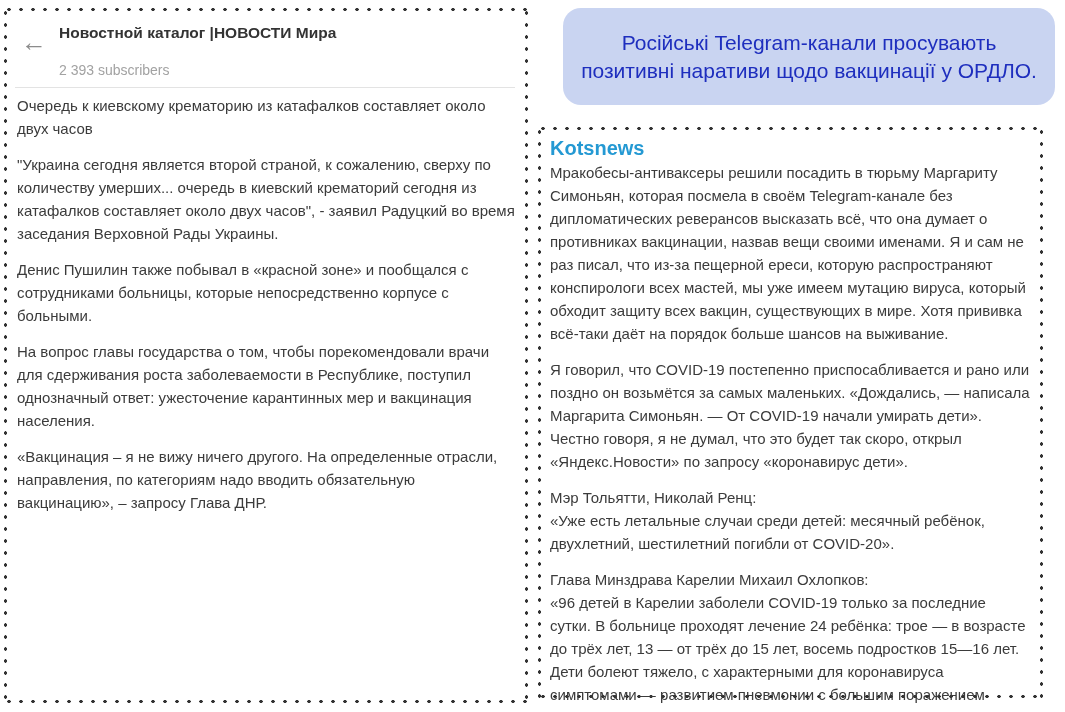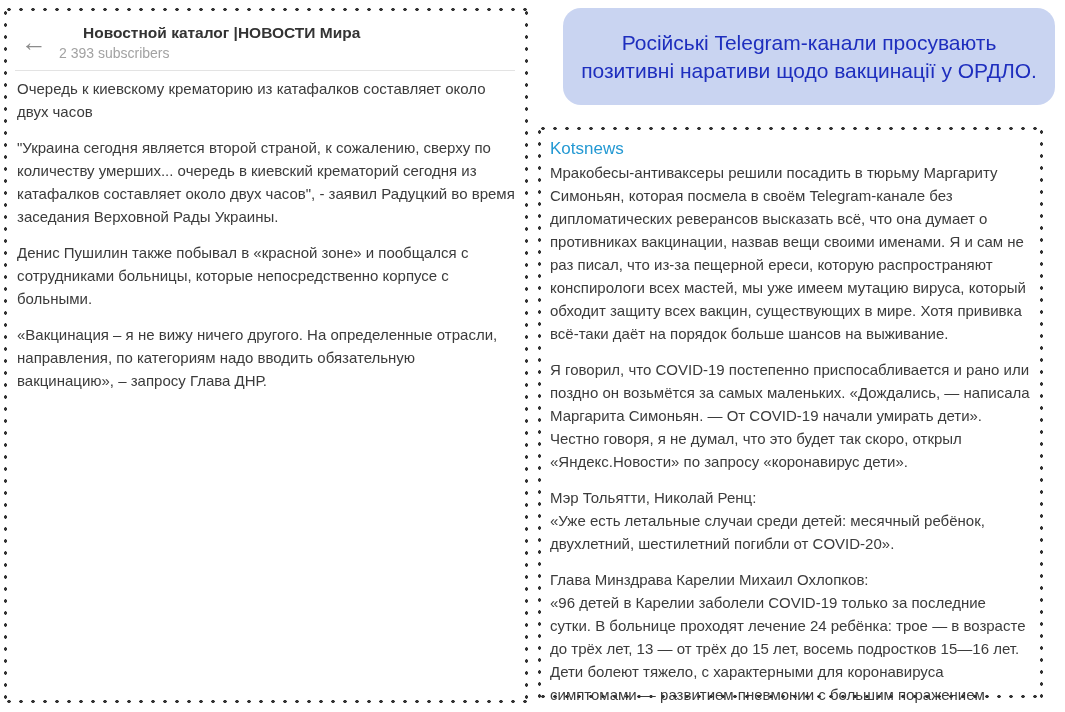--- a/index.html
+++ b/index.html
@@ -52,27 +52,26 @@
     padding-top:6px;
     cursor:pointer;
     flex:0 0 auto;
   }
   .header-text{flex:1;}
   .channel-title{
     font-weight:bold;
     font-size:15.5px;
     color:var(--title-text);
     line-height:20px;
-    margin-left:24px;
   }
   .subscribers{
     font-size:14px;
     color:var(--subscribers-text);
     line-height:18px;
-    margin-top:1px;
+    margin-top:18px;
   }
   .panel-body p, .right-body p{
     font-size:15px;
     line-height:23px;
     color:var(--body-text);
     white-space:pre-line;
     margin:1px 0 13px 0;
   }
   .panel-body p:last-child, .right-body p:last-child{margin-bottom:0;}
   .panel-body{padding-left:2px;}
@@ -92,41 +91,42 @@
     justify-content:center;
   }
   .right-panel{
     position:absolute;
     left:537px;top:126px;
     width:507px;height:573px;
     padding:11px 14px 10px 13px;
   }
   .channel-link{
     color:var(--channel-link);
-    font-weight:normal;
-    font-size:17px;
+    font-weight:bold;
+    font-size:20px;
     line-height:23px;
     cursor:pointer;
   }
 </style>
 </head>
 <body>
 
 <div class="left-panel dotted">
   <div class="panel-header">
     <span class="back-arrow">←</span>
     <div class="header-text">
       <div class="channel-title">Новостной каталог |НОВОСТИ Мира</div>
       <div class="subscribers">2 393 subscribers</div>
     </div>
   </div>
   <div class="panel-body">
     <p>Очередь к киевскому крематорию из катафалков составляет около двух часов</p>
     <p>"Украина сегодня является второй страной, к сожалению, сверху по количеству умерших... очередь в киевский крематорий сегодня из катафалков составляет около двух часов", - заявил Радуцкий во время заседания Верховной Рады Украины.</p>
     <p>Денис Пушилин также побывал в «красной зоне» и пообщался с сотрудниками больницы, которые непосредственно корпусе с больными.</p>
+    <p>На вопрос главы государства о том, чтобы порекомендовали врачи для сдерживания роста заболеваемости в Республике, поступил однозначный ответ: ужесточение карантинных мер и вакцинация населения.</p>
     <p>«Вакцинация – я не вижу ничего другого. На определенные отрасли, направления, по категориям надо вводить обязательную вакцинацию», – запросу Глава ДНР.</p>
   </div>
 </div>
 
 <div class="headline-box">Російські Telegram-канали просувають позитивні наративи щодо вакцинації у ОРДЛО.</div>
 
 <div class="right-panel dotted">
   <div class="right-body">
     <div class="channel-link">Kotsnews</div>
     <p>Мракобесы-антиваксеры решили посадить в тюрьму Маргариту Симоньян, которая посмела в своём Telegram-канале без дипломатических реверансов высказать всё, что она думает о противниках вакцинации, назвав вещи своими именами. Я и сам не раз писал, что из-за пещерной ереси, которую распространяют конспирологи всех мастей, мы уже имеем мутацию вируса, который обходит защиту всех вакцин, существующих в мире. Хотя прививка всё-таки даёт на порядок больше шансов на выживание.</p>

